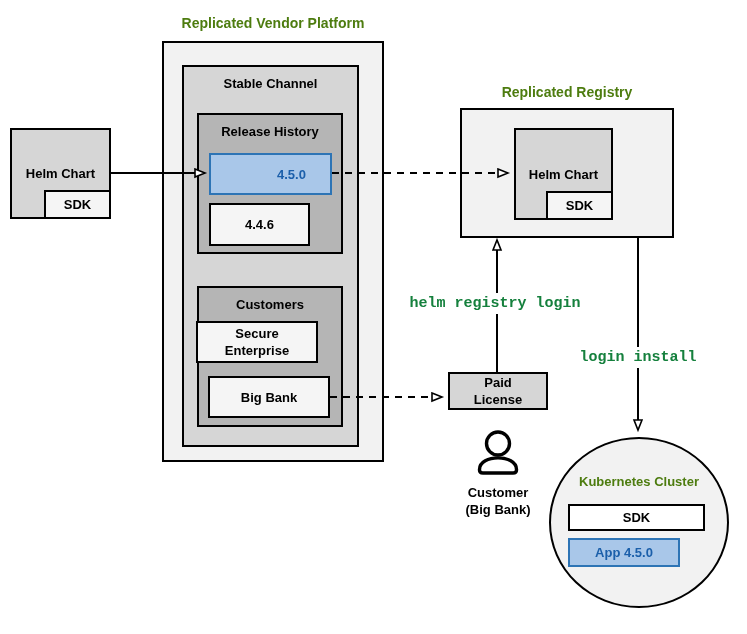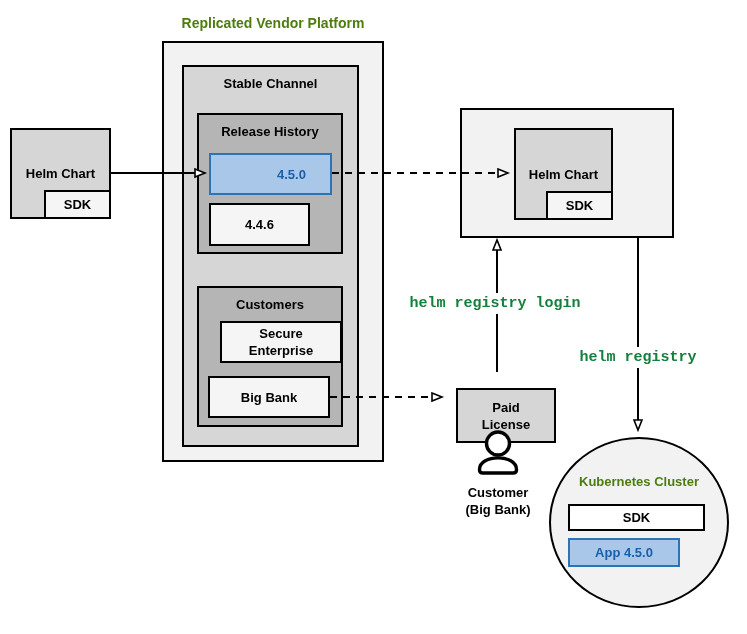--- a/index.html
+++ b/index.html
@@ -46,44 +46,45 @@
   </div>
 
   <div class="box fill-pale center-label" style="left:209px;top:203px;width:101px;height:43px;">
     <span>4.4.6</span>
   </div>
 
   <div class="box fill-dark top-label" style="left:197px;top:286px;width:146px;height:141px;">
     <span>Customers</span>
   </div>
 
-  <div class="box fill-pale center-label" style="left:220px;top:321px;width:122px;height:42px;">
+  <div class="box fill-pale center-label" style="left:196px;top:321px;width:122px;height:42px;">
     <span class="narrow">Secure Enterprise</span>
   </div>
 
   <div class="box fill-pale center-label" style="left:208px;top:376px;width:122px;height:42px;">
     <span>Big Bank</span>
   </div>
 
   <div class="box fill-med center-label" style="left:10px;top:128px;width:101px;height:91px;">
     <span>Helm Chart</span>
   </div>
   <div class="box fill-pale center-label" style="left:44px;top:190px;width:67px;height:29px;">
     <span>SDK</span>
   </div>
 
+  <div class="ext-title" style="left:460px;top:84px;width:214px;">Replicated Registry</div>
   <div class="box fill-light" style="left:460px;top:108px;width:214px;height:130px;"></div>
   <div class="box fill-med center-label" style="left:514px;top:128px;width:99px;height:92px;">
     <span>Helm Chart</span>
   </div>
   <div class="box fill-pale center-label" style="left:546px;top:191px;width:67px;height:29px;">
     <span>SDK</span>
   </div>
 
-  <div class="box fill-med center-label" style="left:448px;top:388px;width:100px;height:55px;margin-left:8px;">
+  <div class="box fill-med center-label" style="left:448px;top:372px;width:100px;height:38px;">
     <span class="narrow" style="max-width:60px;">Paid License</span>
   </div>
 
   <div class="center-label" style="position:absolute;left:448px;top:484px;width:100px;">
     <span class="narrow" style="max-width:80px;text-align:center;">Customer (Big Bank)</span>
   </div>
 
   <div class="box fill-light circle" style="left:549px;top:437px;width:180px;height:171px;"></div>
   <div class="ext-title" style="left:549px;top:474px;width:180px;font-size:13px;">Kubernetes Cluster</div>
   <div class="box fill-white center-label" style="left:568px;top:504px;width:137px;height:27px;">
@@ -104,15 +105,15 @@
     <path d="M330 397 H442" stroke="#000" stroke-width="2" fill="none" stroke-dasharray="7 6" marker-end="url(#ah)"></path>
     <path d="M497 372 V240" stroke="#000" stroke-width="2" fill="none" marker-end="url(#ah)"></path>
     <path d="M638 238 V430" stroke="#000" stroke-width="2" fill="none" marker-end="url(#ah)"></path>
     <g>
       <circle cx="498" cy="443.5" r="11.5" fill="#ffffff" stroke="#000" stroke-width="3.4"></circle>
       <path d="M479.5 469.5 c0 -15.5 37 -15.5 37 0 l0 0.5 c0 2 -1.5 3 -3.5 3 l-30 0 c-2 0 -3.5 -1 -3.5 -3 z" fill="#ffffff" stroke="#000" stroke-width="3.4" stroke-linejoin="round"></path>
     </g>
   </svg>
 
   <div class="cmd" style="left:393px;top:293px;width:204px;">helm registry login</div>
-  <div class="cmd" style="left:576px;top:347px;width:124px;">helm registry</div>
+  <div class="cmd" style="left:576px;top:347px;width:124px;">login install</div>
 
 </div>
 
 </body></html>

